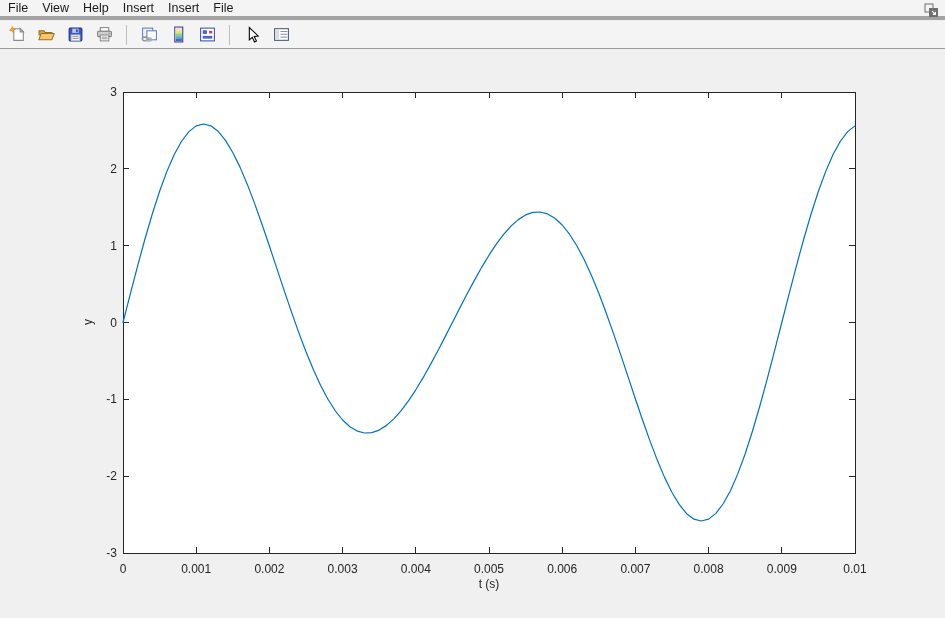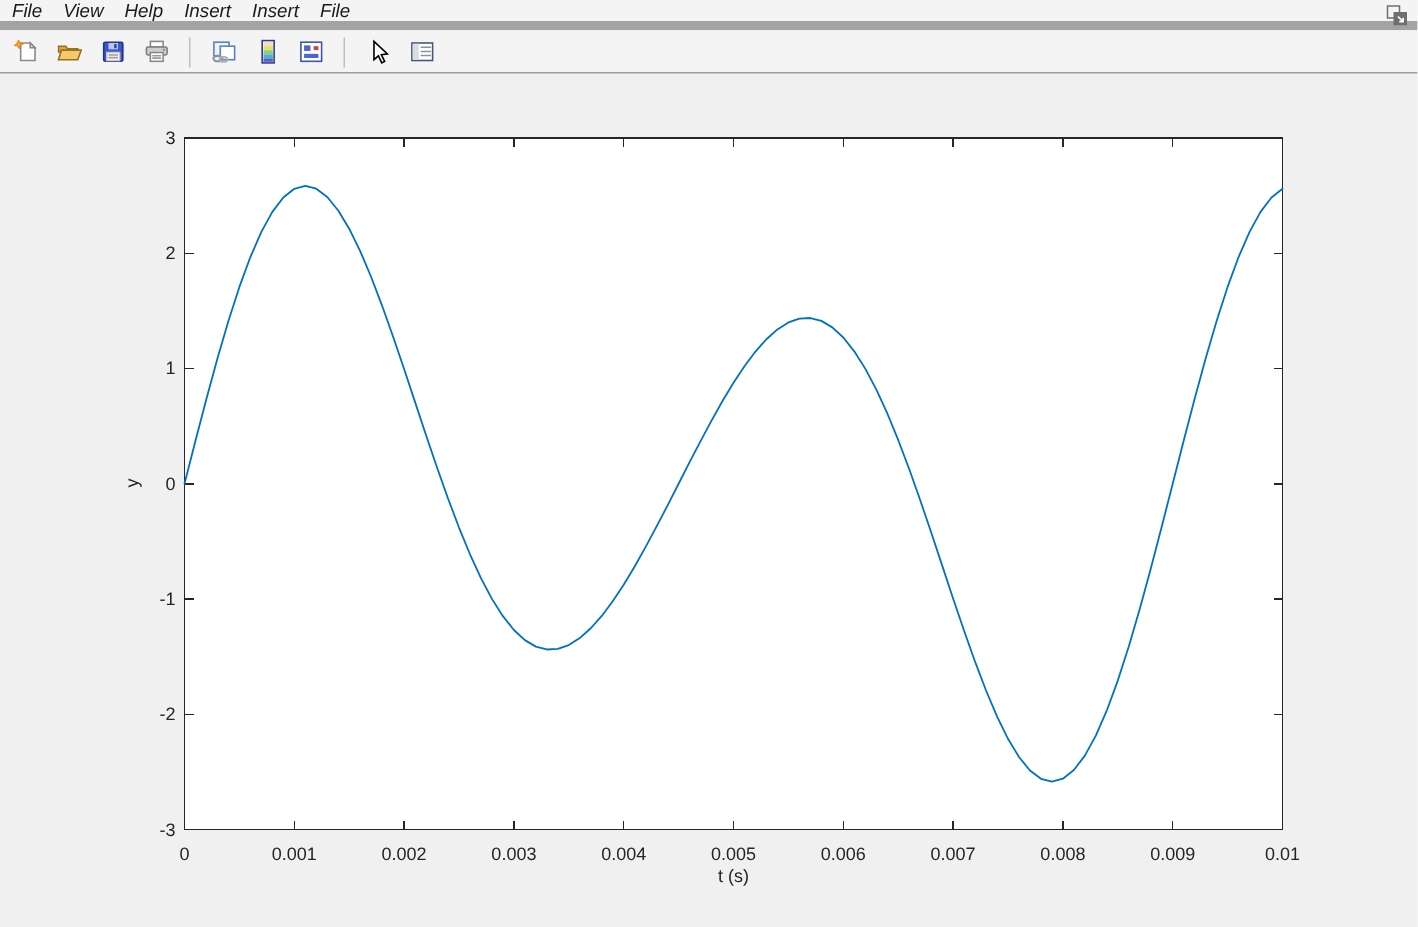--- a/index.html
+++ b/index.html
@@ -1,21 +1,21 @@
 <!DOCTYPE html>
 <html><head>
 <meta charset="utf-8">
 <style>
   html,body{margin:0;padding:0;}
   body{width:945px;height:618px;overflow:hidden;background:#f0f0f0;
        font-family:"Liberation Sans", sans-serif;-webkit-font-smoothing:antialiased;}
   .window{position:relative;width:945px;height:618px;}
   
   .menubar{position:absolute;left:0;top:0;width:945px;height:20px;background:#f4f4f4;
-           border-bottom:6px solid #a3a3a3;display:flex;align-items:center;padding-left:1px;box-sizing:border-box;font-style:italic;}
+           border-bottom:4px solid #a3a3a3;display:flex;align-items:center;padding-left:1px;box-sizing:border-box;}
   .menu-item{font-size:12.5px;color:#1a1a1a;padding:0 7px;line-height:20px;cursor:default;}
   .undock{position:absolute;right:7px;top:3px;width:14px;height:14px;}
   
   .toolbar{position:absolute;left:0;top:21px;width:945px;height:28px;background:#f4f4f4;
            border-bottom:1px solid #9c9c9c;display:flex;align-items:center;padding-left:7px;box-sizing:border-box;gap:9px;}
   .tbtn{width:20px;height:20px;display:flex;align-items:center;justify-content:center;}
   .tsep{width:1px;height:20px;background:#bdbdbd;margin:0 3px;}
   
   .canvas{position:absolute;left:0;top:50px;width:945px;height:568px;background:#f0f0f0;}
   svg text{font-family:"Liberation Sans", sans-serif;font-size:12px;fill:#252525;}

